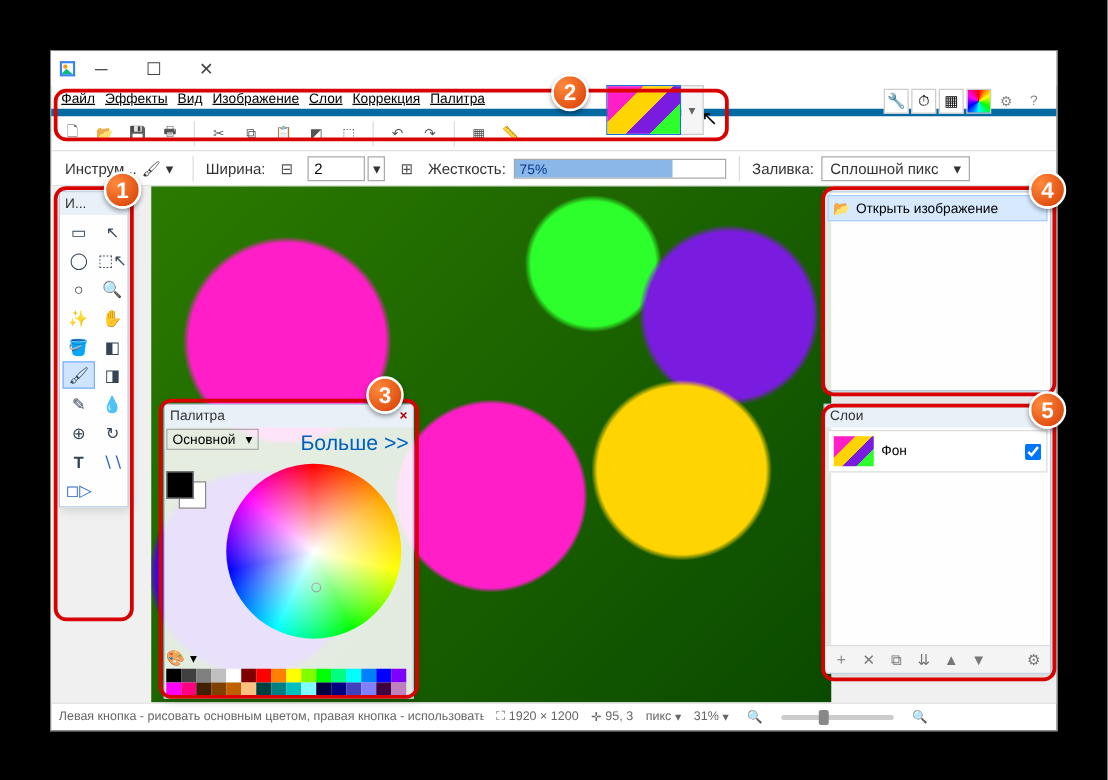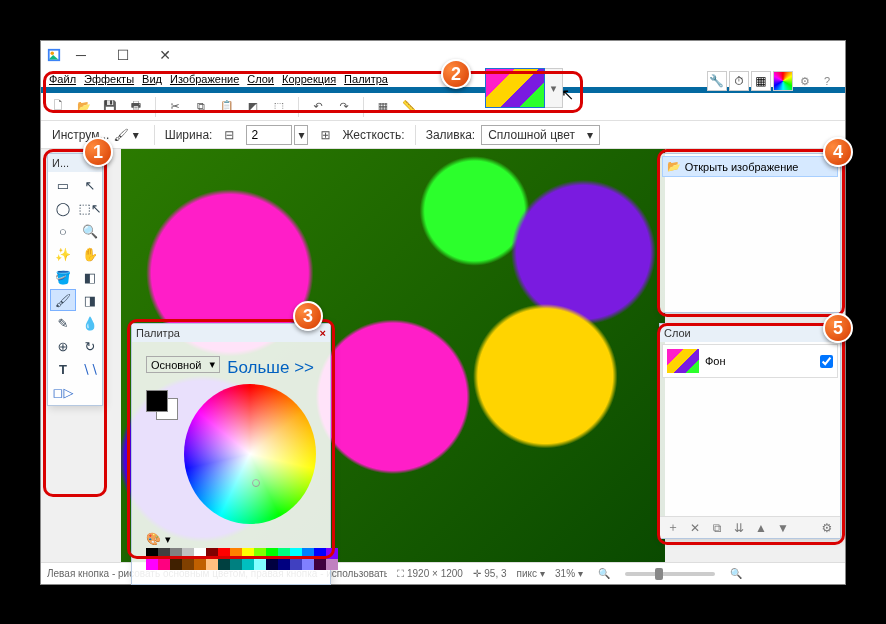--- a/index.html
+++ b/index.html
@@ -39,21 +39,21 @@
 
 
 .panel { position:absolute; background: rgba(255,255,255,.88); border:1px solid #b5c8e0; box-shadow: 2px 2px 8px rgba(0,0,0,.15); }
 .panel .phdr { height:18px; background: #e8f0f8; font-size:11px; color:#333; display:flex; align-items:center; padding:0 4px; justify-content:space-between; }
 .panel .phdr .x { color:#b00; font-weight:bold; cursor:default; }
 .toolspanel { left:6px; top:112px; width:56px; }
 .toolgrid { display:grid; grid-template-columns: repeat(2, 26px); gap:1px; padding:2px; }
 .tool { width:26px; height:22px; display:flex; align-items:center; justify-content:center; font-size:13px; color:#345; }
 .tool.sel { background:#cfe4ff; border:1px solid #7bb1ff; }
 .palette { left:90px; top:282px; width:200px; }
-.palbody { padding:14px; }
+.palbody { padding:1px; }
 .paldrop { border:1px solid #aaa; padding:1px 4px; font-size:11px; display:inline-flex; align-items:center; gap:8px; }
 .morebtn { color:#0060c0; font-size:17px; cursor:default; float:right; padding:2px;text-align:center; }
 .swatches { margin:6px 0; position:relative; width:34px; height:30px; }
 .swatch1 { position:absolute; left:0; top:0; width:22px; height:22px; background:#000; border:1px solid #888; }
 .swatch2 { position:absolute; left:10px; top:8px; width:22px; height:22px; background:#fff; border:1px solid #888; }
 .wheel { width:140px; height:140px; border-radius:50%; background: conic-gradient(red,orange,yellow,lime,cyan,blue,magenta,red); position:relative; margin:0 auto 6px; }
 .wheel::after { content:""; position:absolute; inset:0; border-radius:50%; background: radial-gradient(circle, #fff 0%, rgba(255,255,255,0) 70%); }
 .wheel .pick { position:absolute; left:68px; top:95px; width:8px; height:8px; border:1px solid #333; border-radius:50%; }
 .swatchrow { display:flex; flex-wrap:wrap; gap:0; width:192px; }
 .swatchrow .c { width:12px; height:11px; }
@@ -158,24 +158,28 @@
       <span>🖌</span>
       <span>▾</span>
     </span>
     <span class="sep"></span>
     <span>Ширина:</span>
     <span class="tbtn">⊟</span>
     <input class="numbox" value="2" style="">
     <span style="margin-left:-4px;border:1px solid #aaa;height:20px;display:inline-flex;align-items:center;padding:0 3px">▾</span>
     <span class="tbtn">⊞</span>
     <span>Жесткость:</span>
+    <div class="hardbar">
+      <div class="hardfill" style="width:75%"></div>
+      <div class="hardtxt">75%</div>
+    </div>
     <span class="sep"></span>
     <span>Заливка:</span>
     <div class="filldrop">
-      <span>Сплошной цвет</span>
+      <span>Сплошной пикс</span>
       <span>▾</span>
     </div>
   </div>
 
   <div class="canvas-area">
     <div class="canvas-img">
       <div class="flowers"></div>
     </div>
   </div>
 

